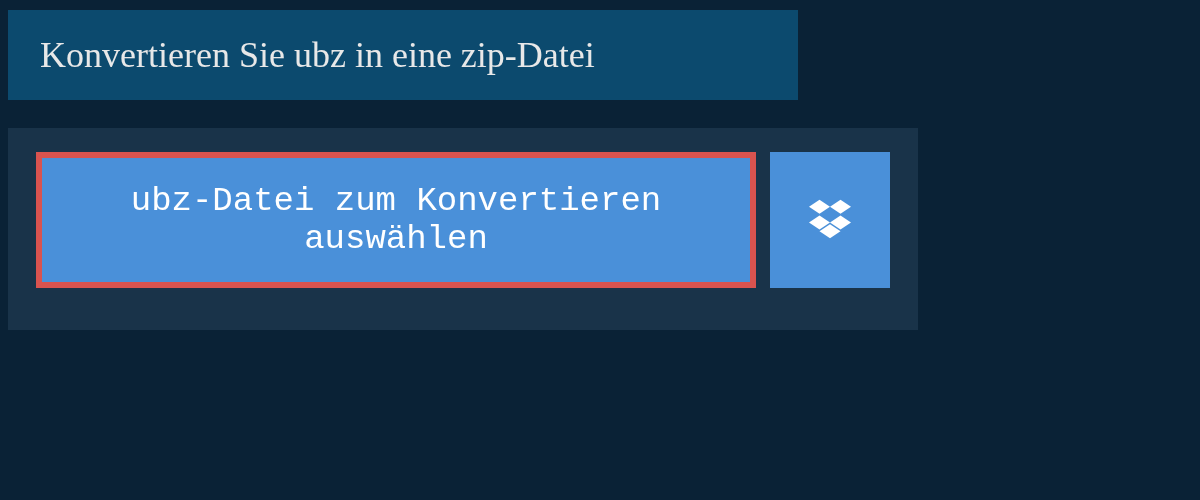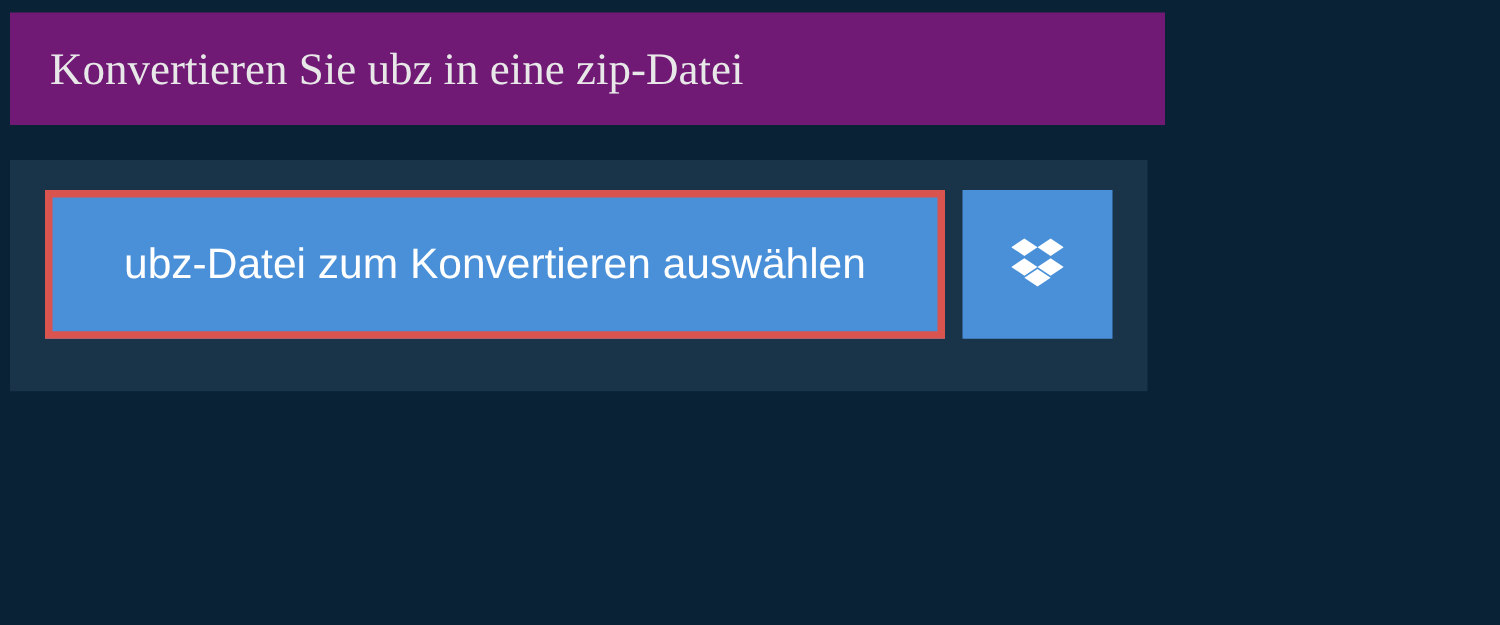--- a/index.html
+++ b/index.html
@@ -9,47 +9,47 @@
     }
     body {
       width: 1200px;
       height: 500px;
       background: #0a2236;
       font-family: Georgia, 'Times New Roman', serif;
       color: #e8e8e8;
       overflow: hidden;
     }
     .header-bar {
-      background: #701a75;
+      background: #0c4a6e;
       padding: 24px 32px;
       font-size: 36px;
       font-weight: normal;
-      width: 924px;
+      width: 790px;
       margin-top: 10px;
       margin-left: 8px;
     }
     .upload-panel {
       background: #193349;
       margin-top: 28px;
       margin-left: 8px;
       padding: 24px 28px 42px 28px;
       width: 910px;
       display: flex;
       gap: 14px;
       align-items: stretch;
     }
     .select-button {
       flex: 1;
       background: #4a90d9;
       border: 6px solid #d9534f;
       color: #ffffff;
-      font-family: Liberation Sans, sans-serif;
+      font-family: Liberation Mono, monospace;
       font-size: 34px;
       font-weight: normal;
-      padding: 34px 20px;
+      padding: 24px 20px;
       cursor: pointer;
       text-align: center;
     }
     .dropbox-button {
       width: 120px;
       background: #4a90d9;
       border: none;
       display: flex;
       align-items: center;
       justify-content: center;

